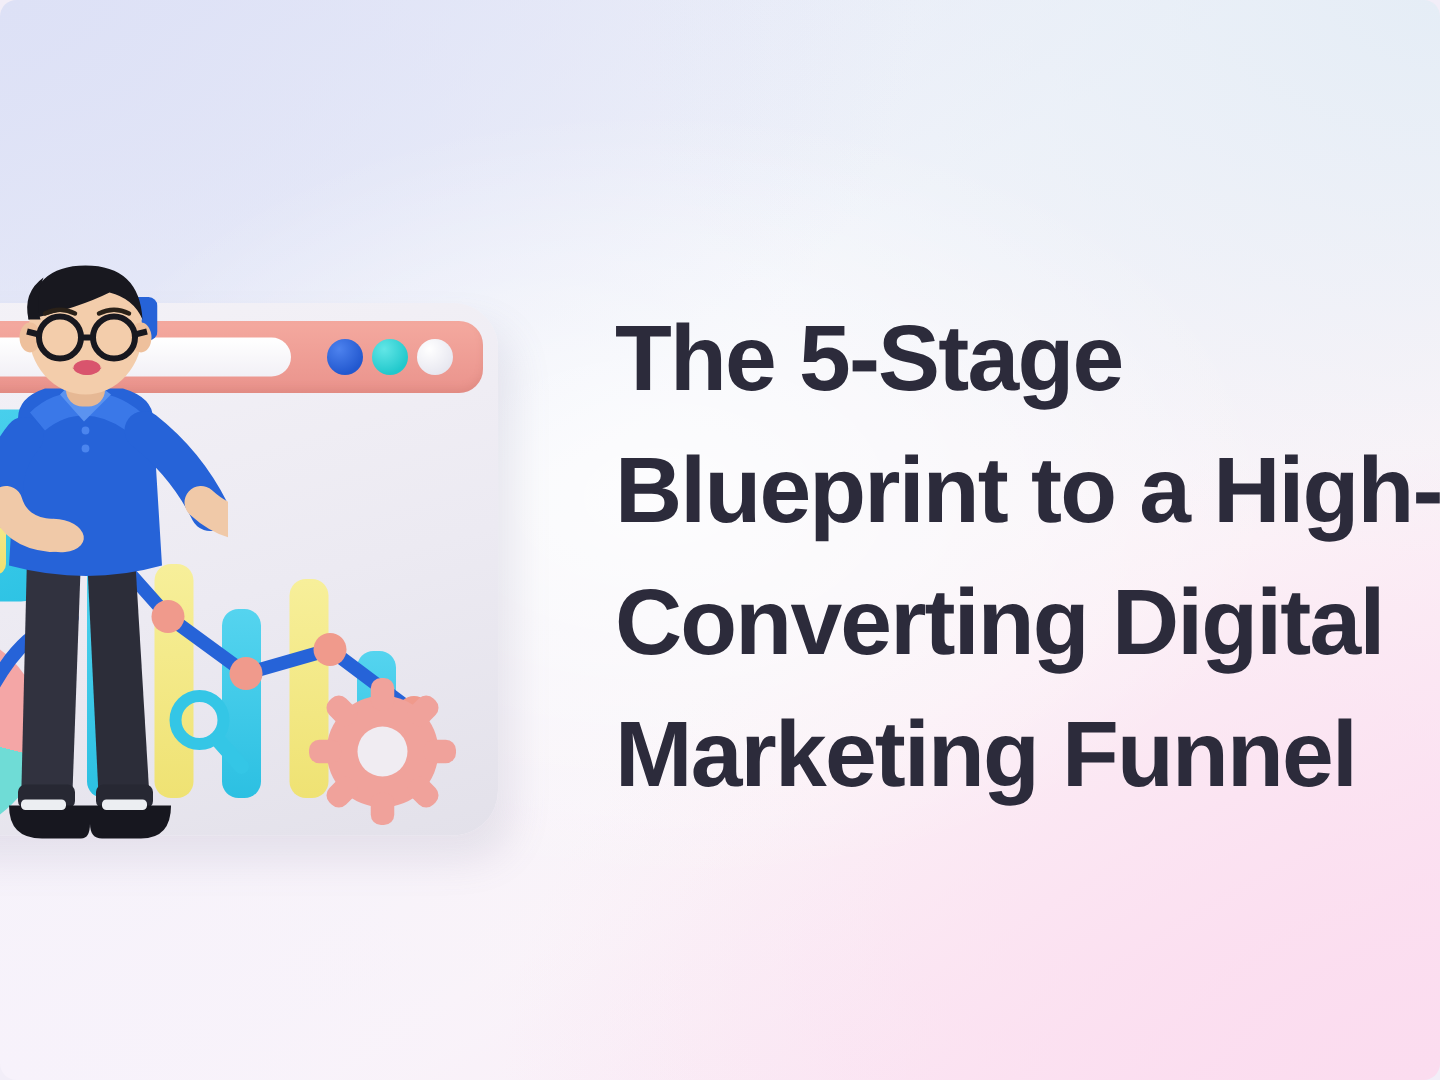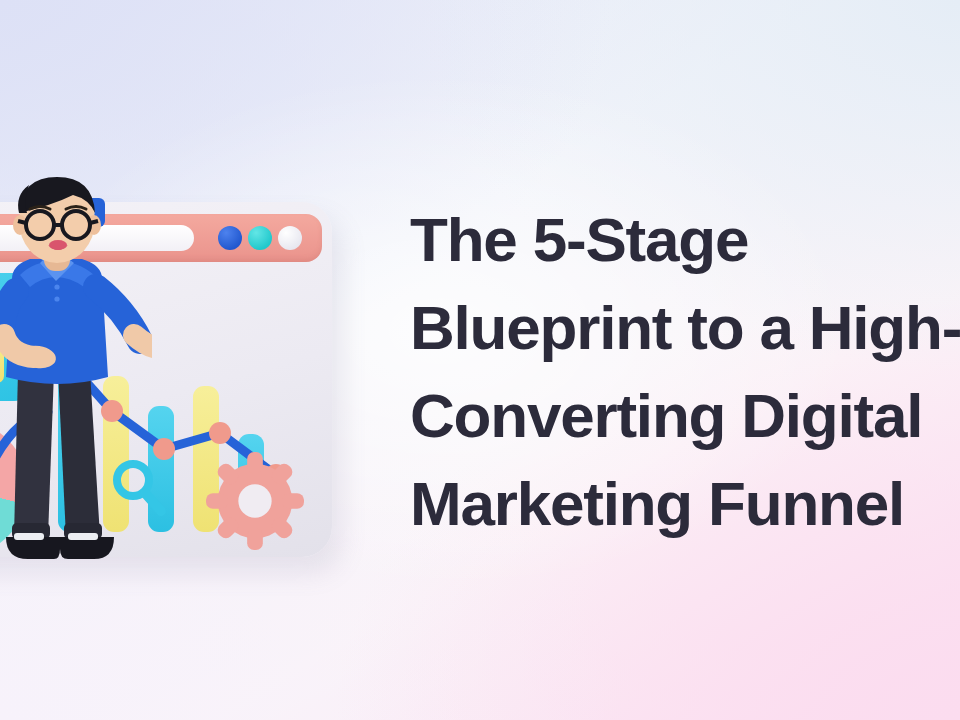--- a/index.html
+++ b/index.html
@@ -15,20 +15,21 @@
   .banner {
     position:absolute; inset:0;
     width:960px; height:720px;
     overflow:hidden;
     background:
       radial-gradient(110% 95% at 0% 0%,   #dde1f6 0%, rgba(221,225,246,0) 58%),
       radial-gradient(95% 85% at 100% 0%,  #e5edf6 0%, rgba(229,237,246,0) 60%),
       radial-gradient(105% 95% at 100% 100%, #fbdcef 0%, rgba(251,220,239,0) 62%),
       radial-gradient(110% 100% at 0% 100%, #f7f2fb 0%, rgba(247,242,251,0) 60%),
       linear-gradient(150deg, #e3e6f7 0%, #f2f4fa 38%, #fbf4f8 66%, #fbdff0 100%);
+    border-radius: 11px;
   }
   .bg-wash {
     position:absolute; inset:0;
     background:radial-gradient(60% 50% at 46% 46%, rgba(255,255,255,.78) 0%, rgba(255,255,255,0) 72%);
     pointer-events:none;
   }
 
   
   .headline {
     position:absolute;

